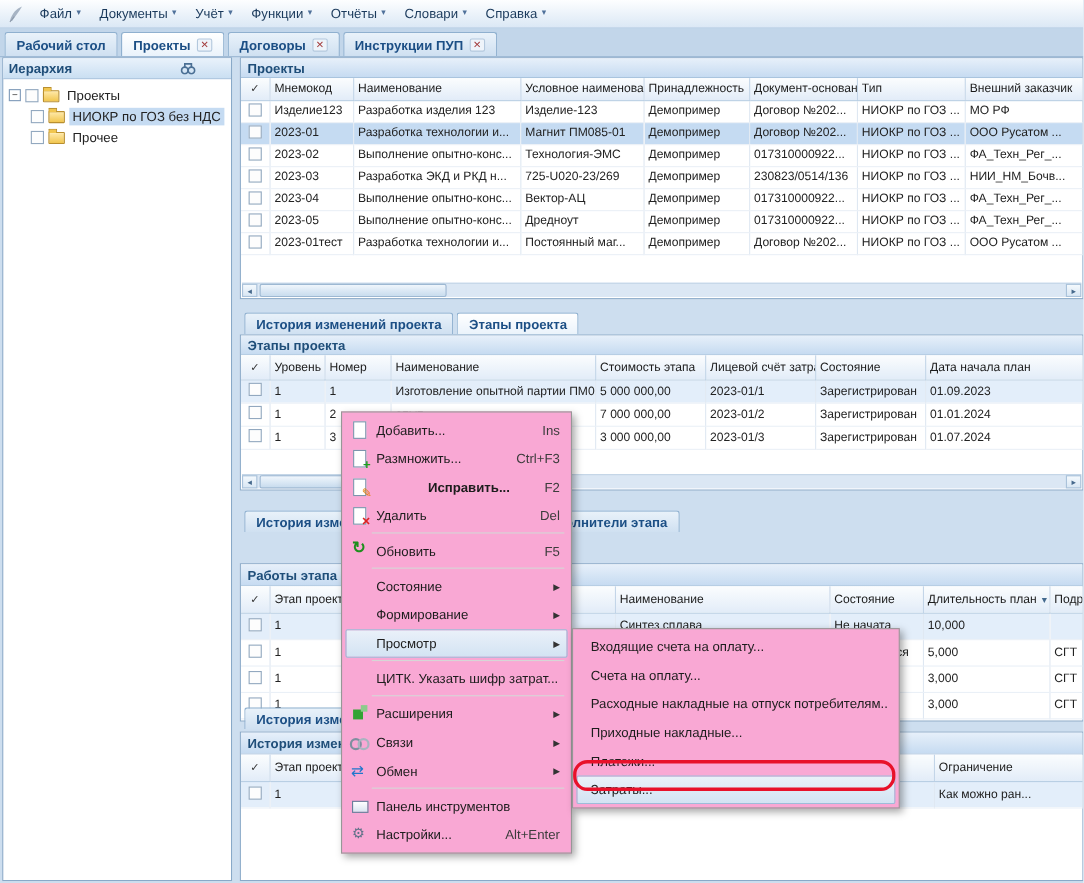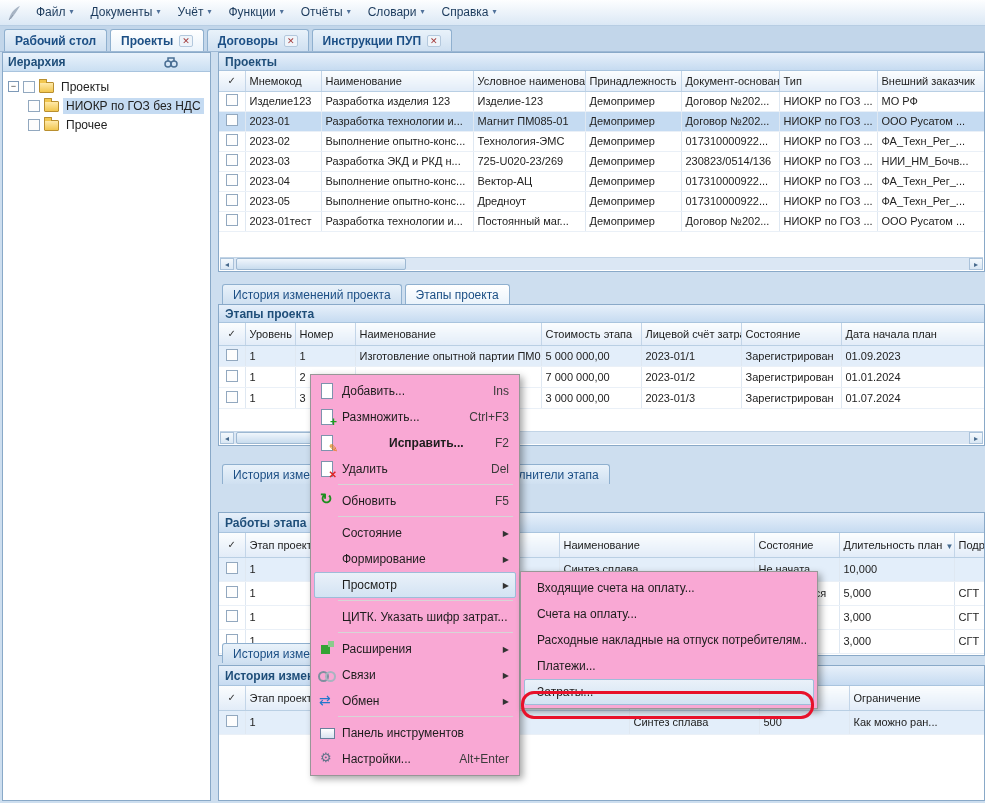--- a/index.html
+++ b/index.html
@@ -39,21 +39,21 @@
   .panelbar{height:18px;background:linear-gradient(#e7f0fa,#c6dbf1);border-bottom:1px solid #a9c4de;display:flex;align-items:center;padding:0 6px;color:#1f4e79;font-weight:bold;}
   .panelbar.h20{height:20px;}
   .s1{top:52px;height:220px;}
   .s2{top:304px;height:142px;}
   .s3{top:512px;height:144px;}
   .s4{top:665px;height:136px;}
   .subtabs{position:absolute;left:222px;display:flex;gap:3px;align-items:flex-end;}
   .st2{top:283px;height:21px;}
   .st3{top:462px;height:22px;}
   .st4{top:641px;height:22px;}
-  .subtab{height:20px;display:flex;align-items:center;padding:0 10px;background:linear-gradient(#e9f2fa,#cfe0f1);border:1px solid #8fb0cf;border-bottom:none;border-radius:3px 3px 0 0;color:#1c4f85;font-weight:normal;white-space:nowrap;overflow:hidden;}
+  .subtab{height:20px;display:flex;align-items:center;padding:0 10px;background:linear-gradient(#e9f2fa,#cfe0f1);border:1px solid #8fb0cf;border-bottom:none;border-radius:3px 3px 0 0;color:#1c4f85;font-weight:bold;white-space:nowrap;overflow:hidden;}
   .subtab.active{background:linear-gradient(#ffffff,#eaf3fb);}
   .subtab.wide{min-width:255px;justify-content:flex-start;}
 
   
   .tbl{border-collapse:collapse;table-layout:fixed;width:767px;background:#fff;font-size:11px;}
   .tbl th{background:linear-gradient(#fbfdfe,#e2ecf8);border-right:1px solid #c3d5e8;border-bottom:1px solid #b9cfe4;font-weight:normal;text-align:left;padding:1px 4px;white-space:nowrap;overflow:hidden;color:#1c1c1c;}
   .tbl td{border-right:1px solid #dfe8f2;border-bottom:1px solid #eaf0f7;padding:1px 4px;white-space:nowrap;overflow:hidden;}
   .t-projects th{height:20px;} .t-projects td{height:20px;}
   .t-stages th{height:22px;}  .t-stages td{height:21px;}
   .t-works th{height:24px;}   .t-works td{height:24px;}
@@ -576,20 +576,23 @@
     <div class="item">
         <span class="lbl">Входящие счета на оплату...</span>
       </div>
     <div class="item">
         <span class="lbl">Счета на оплату...</span>
       </div>
     <div class="item">
         <span class="lbl">Расходные накладные на отпуск потребителям...</span>
       </div>
     <div class="item">
+        <span class="lbl">Приходные накладные...</span>
+      </div>
+    <div class="item">
         <span class="lbl">Платежи...</span>
       </div>
     <div class="item hl">
         <span class="lbl">Затраты...</span>
       </div>
   </div>
 
   <div class="annotation"></div>
 
 </div>

